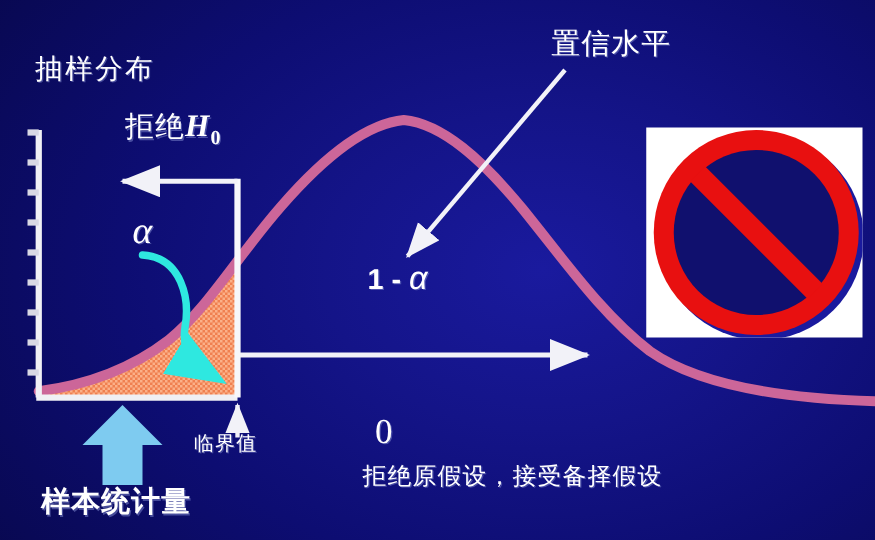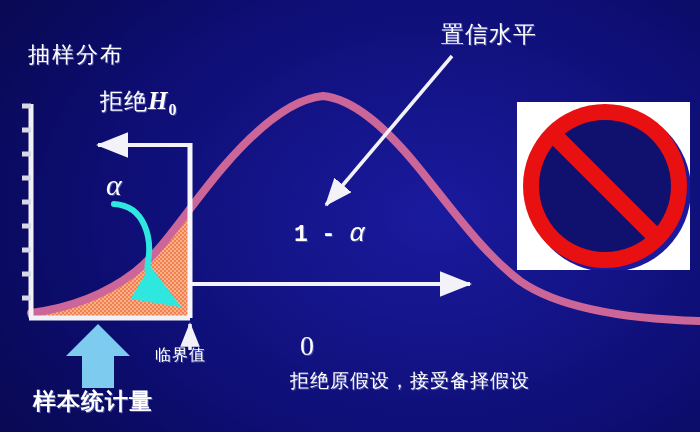--- a/index.html
+++ b/index.html
@@ -87,22 +87,21 @@
     left: 300px;
     top: 330px;
     font-size: 28px;
     font-family: "Liberation Serif", serif;
   }
   #label-one-minus-alpha {
     left: 294px;
     top: 207px;
     font-size: 23px;
     font-weight: bold;
-    font-family: Liberation Mono, monospace;
-    margin-top: 12px;
+    font-family: Liberation Sans, sans-serif;
   }
   #label-one-minus-alpha .a {
     font-style: italic;
     font-weight: normal;
     font-size: 26px;
   }
   #label-alpha {
     left: 106px;
     top: 168px;
     font-size: 30px;

